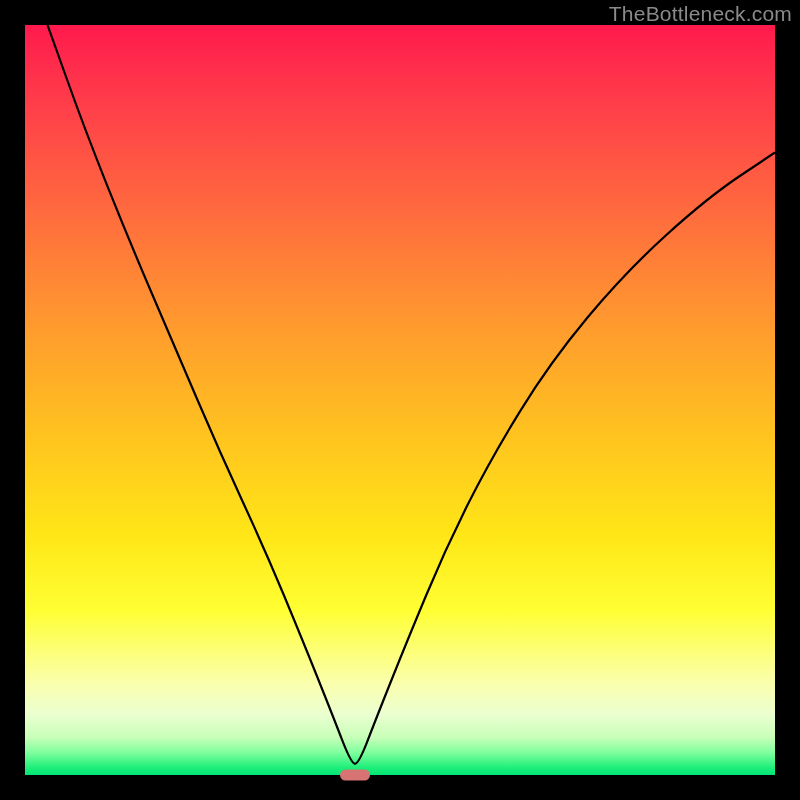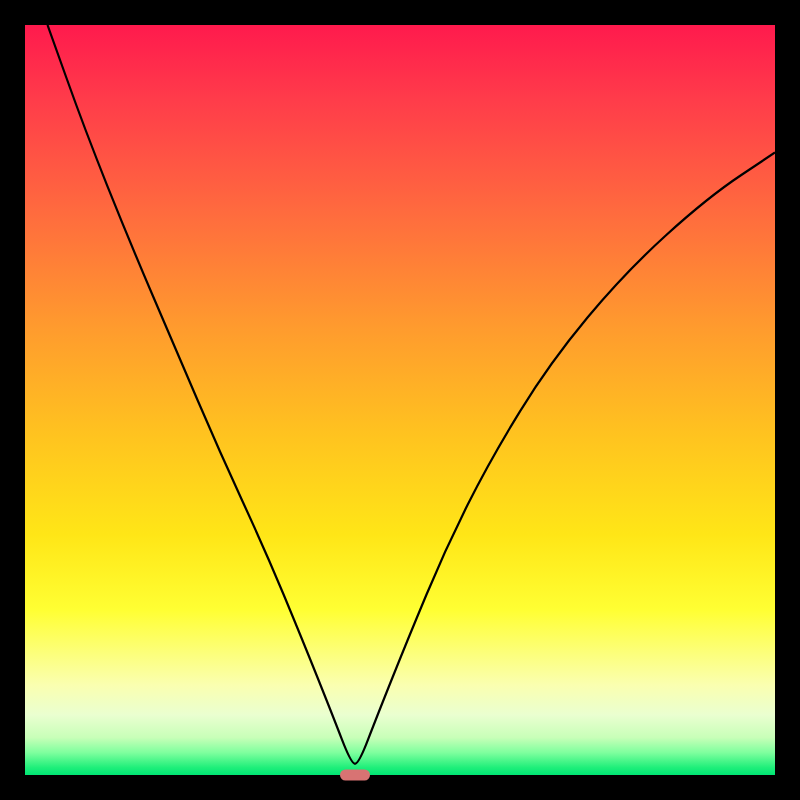--- a/index.html
+++ b/index.html
@@ -66,19 +66,20 @@
     color: #8a8a8a;
     font-size: 21px;
     font-weight: 500;
     letter-spacing: 0.2px;
   }
 </style>
 </head>
 <body>
 
 <div class="frame">
+  <div class="watermark">TheBottleneck.com</div>
   <div class="plot-area">
     <svg class="curve" viewBox="0 0 750 750" preserveAspectRatio="none">
       <path id="curve-path" d="M 22.5 0.0 Q 22.5 0.0 41.3 52.5 Q 60.0 105.0 82.5 161.3 Q 105.0 217.5 127.5 270.0 Q 150.0 322.5 172.5 375.0 Q 195.0 427.5 217.5 476.3 Q 240.0 525.0 258.8 570.0 Q 277.5 615.0 292.5 652.5 Q 307.5 690.0 316.9 714.4 Q 326.3 738.8 330.0 738.8 Q 333.8 738.8 343.1 714.4 Q 352.5 690.0 367.5 652.5 Q 382.5 615.0 401.3 570.0 Q 420.0 525.0 442.5 480.0 Q 465.0 435.0 495.0 386.3 Q 525.0 337.5 562.5 292.5 Q 600.0 247.5 641.3 210.0 Q 682.5 172.5 716.3 150.0 T 750.0 127.5" fill="none" stroke="#000" stroke-width="2.2"></path>
     </svg>
     <div class="marker" id="marker" style="left: 330px;"></div>
   </div>
 </div>
 
 </body></html>

